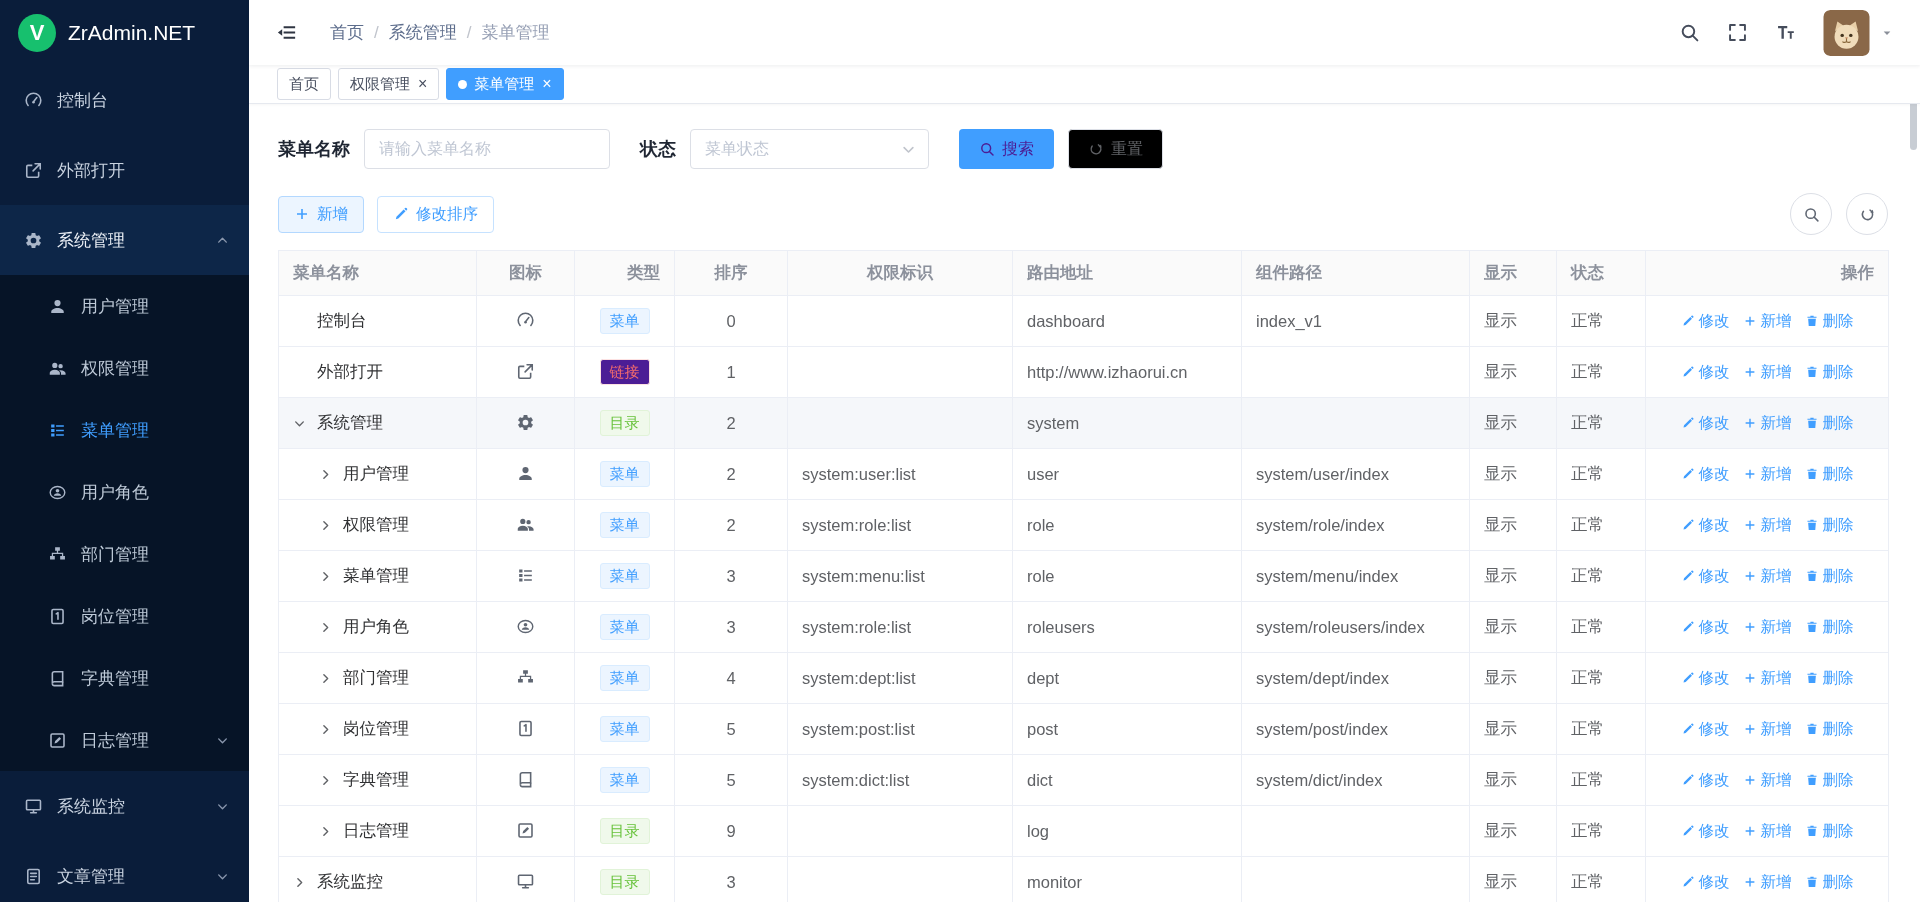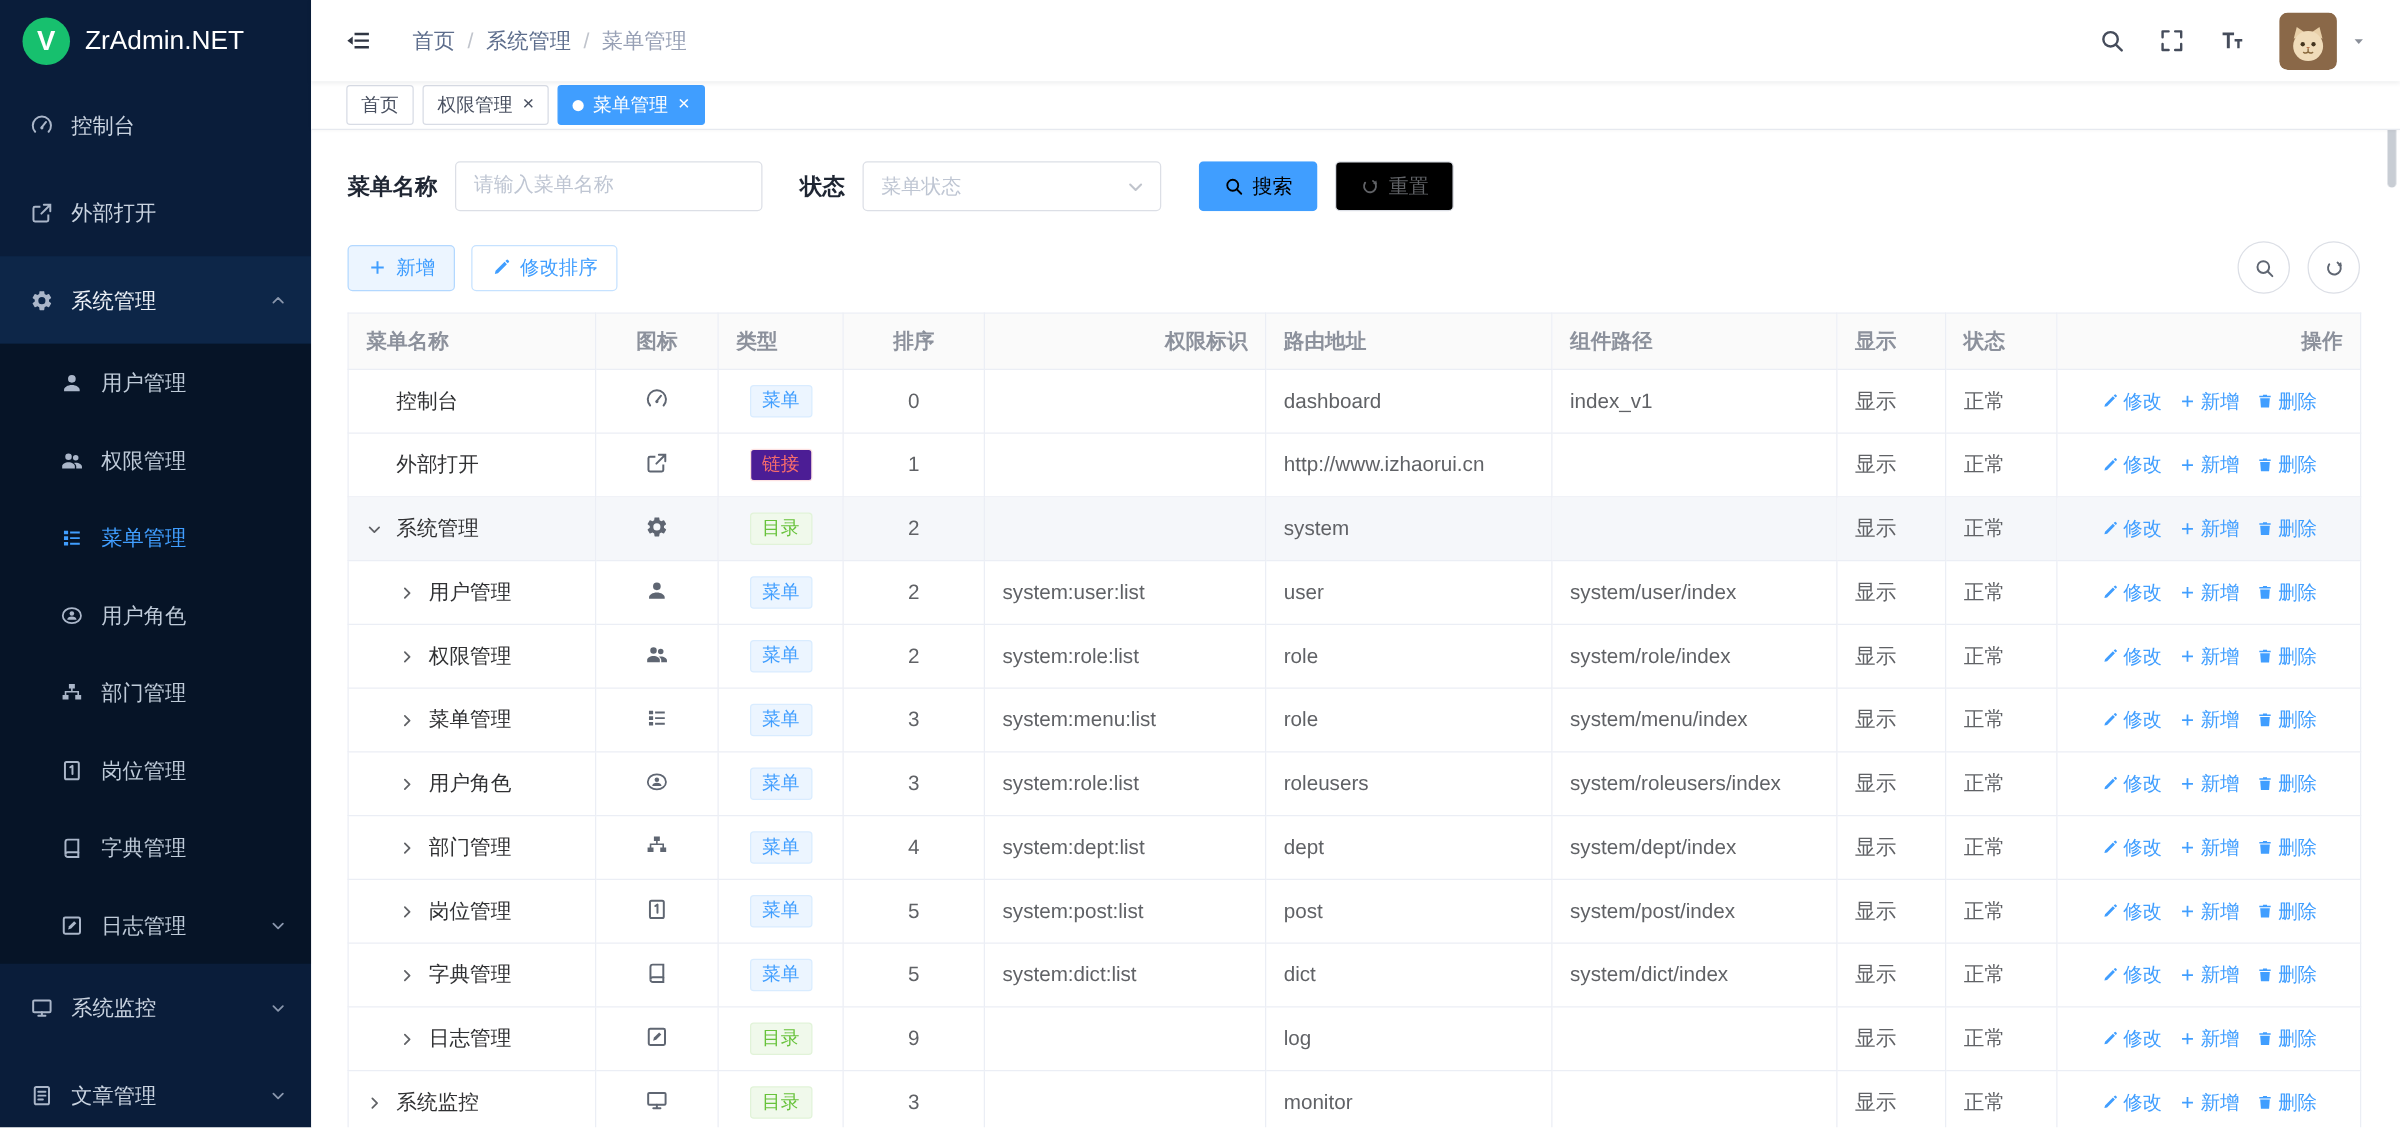--- a/index.html
+++ b/index.html
@@ -49,21 +49,21 @@
 .content{flex:1;padding:25px 32px 0 29px;overflow:hidden}
 .filter-row{display:flex;align-items:center}
 .f-label{font-weight:bold;font-size:18px;color:#1f2633;margin-right:14px;white-space:nowrap}
 .status-label{margin-left:30px}
 .text-input{width:246px;height:40px;border:1px solid #dcdfe6;border-radius:4px;padding:0 14px;font-size:16px;color:#606266;outline:none;font-family:Liberation Serif, serif;background:#fff}
 .text-input::placeholder{color:#bfc6d3}
 .select-box{width:239px;height:40px;border:1px solid #dcdfe6;border-radius:4px;display:flex;align-items:center;justify-content:space-between;padding:0 12px 0 14px;color:#bfc6d3;font-size:16px;cursor:pointer;background:#fff}
 .select-box .sel-caret{color:#c0c4cc;font-size:15px;display:flex}
 .btn{height:40px;display:inline-flex;align-items:center;gap:7px;padding:0 19px;border-radius:4px;font-size:16px;cursor:pointer;border:1px solid transparent;white-space:nowrap;font-family:inherit}
 .btn .btn-ico{display:flex;font-size:16px}
-.btn-primary{background:#409eff;color:#000000;margin-left:30px}
+.btn-primary{background:#409eff;color:#4c1d95;margin-left:30px}
 .btn-default{background:#000000;border-color:#dcdfe6;color:#606266;margin-left:14px}
 .toolbar-row{margin-top:24px;display:flex;align-items:center}
 .btn-plain{height:37px;font-size:15.5px;padding:0 15px;background:#ecf5ff;border:1px solid #b3d8ff;color:#409eff}
 .btn-plain2{height:37px;font-size:15.5px;padding:0 15px;background:#fff;border:1px solid #c6e2ff;color:#409eff;margin-left:13px}
 .tool-circles{margin-left:auto;display:flex;gap:14px}
 .circle-btn{width:42px;height:42px;border-radius:50%;border:1px solid #dcdfe6;background:#fff;display:flex;align-items:center;justify-content:center;color:#5f6672;font-size:17px;cursor:pointer}
 
 
 .menu-table{margin-top:15px;border-collapse:collapse;table-layout:fixed;width:1610px;font-size:16.5px;color:#606266}
 .menu-table th,.menu-table td{border:1px solid #ebeef5;padding:0 14px;overflow:hidden;white-space:nowrap;text-overflow:ellipsis}
@@ -424,23 +424,23 @@
             <col style="width: 229px;">
             <col style="width: 228px;">
             <col style="width: 87px;">
             <col style="width: 89px;">
             <col style="width: 243px;">
           </colgroup>
         <thead>
             <tr>
               <th style="text-align:left">菜单名称</th>
               <th style="text-align:center">图标</th>
-              <th style="text-align:left">类型</th>
+              <th style="text-align:right">类型</th>
               <th style="text-align:center">排序</th>
-              <th style="text-align:right">权限标识</th>
+              <th style="text-align:center">权限标识</th>
               <th style="text-align:left">路由地址</th>
               <th style="text-align:left">组件路径</th>
               <th style="text-align:left">显示</th>
               <th style="text-align:left">状态</th>
               <th style="text-align:right">操作</th>
             </tr>
           </thead>
         <tbody>
             <tr>
               <td>

